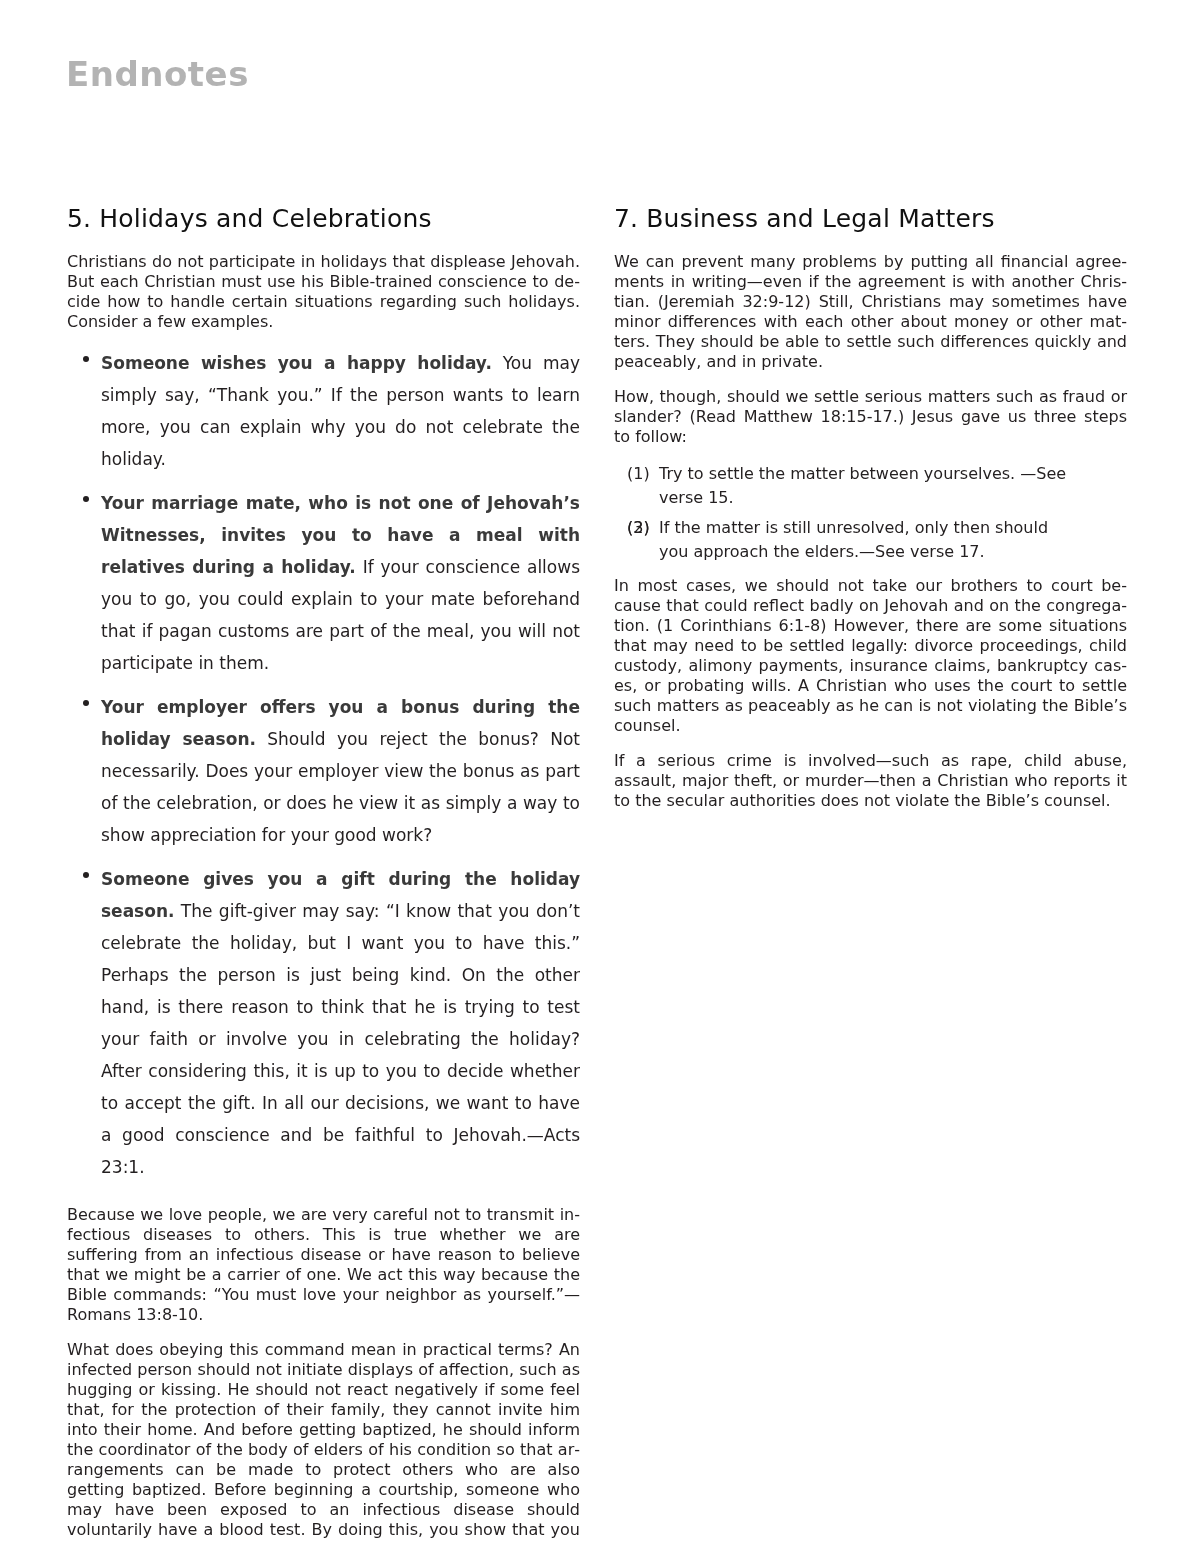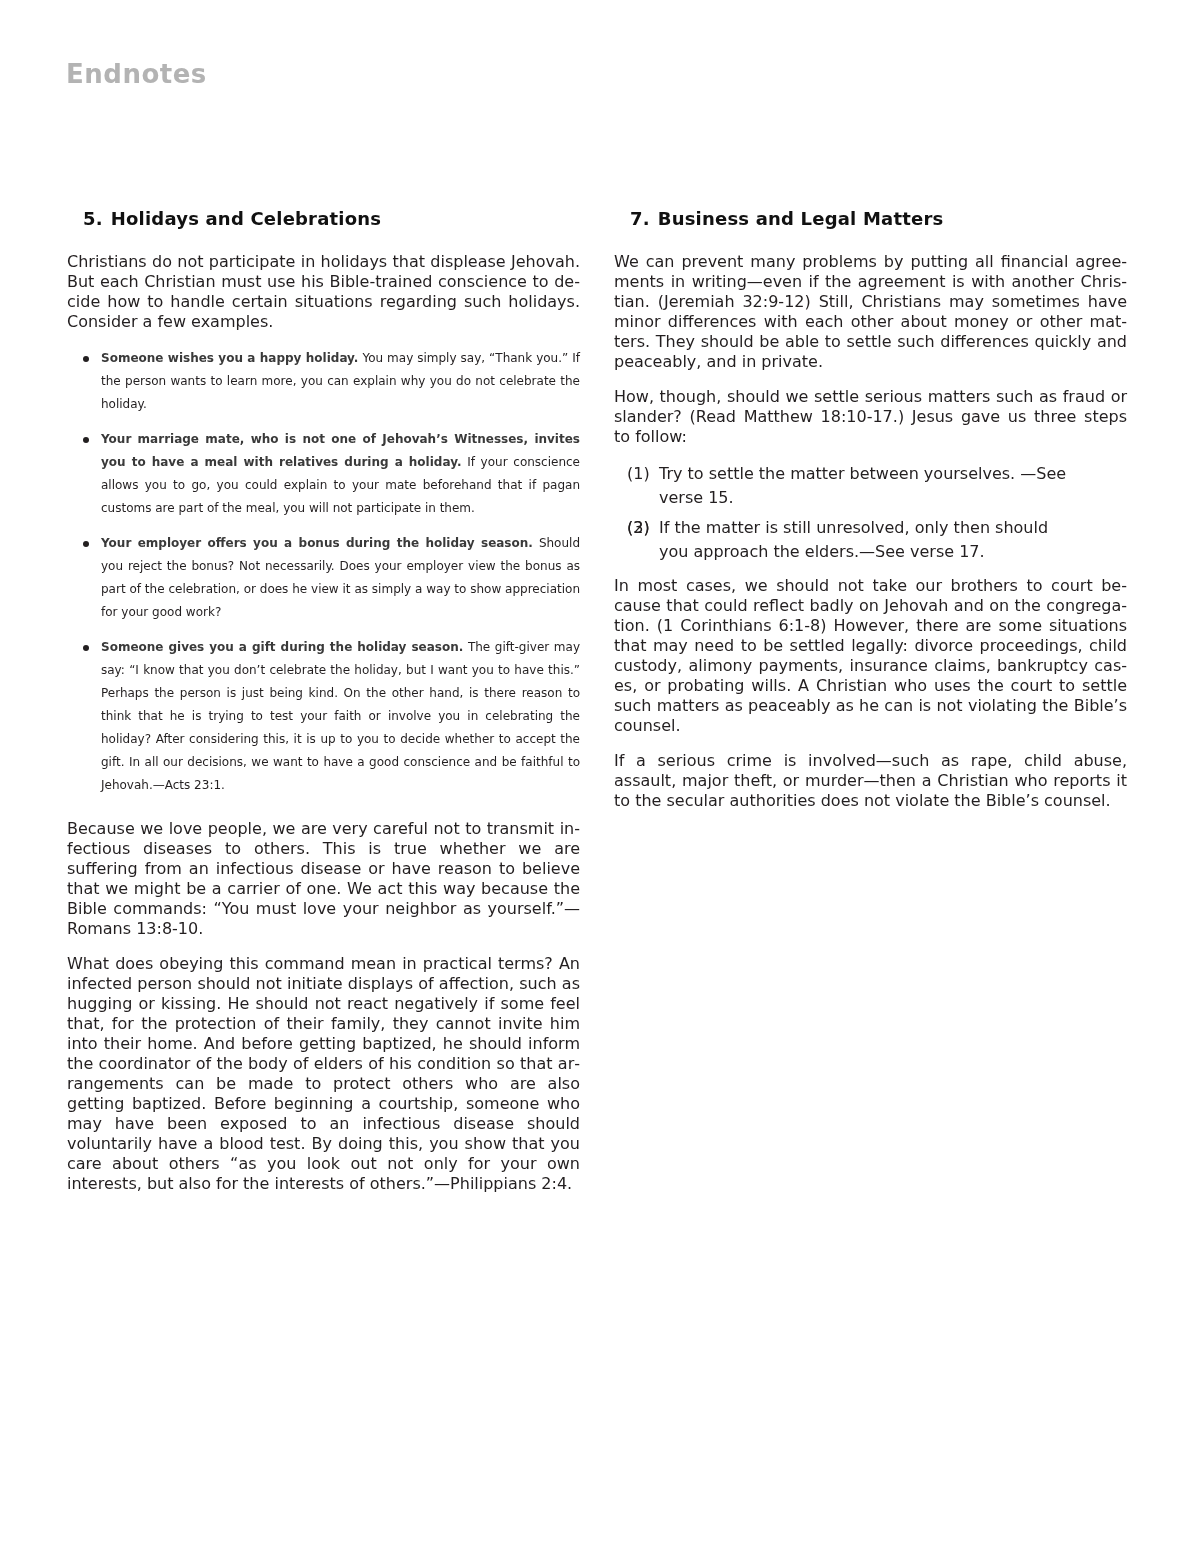--- a/index.html
+++ b/index.html
@@ -1,28 +1,28 @@
 <!DOCTYPE html>
 <html><head>
   <meta charset="utf-8">
   <style>
     html, body { margin: 0; padding: 0; background: #ffffff; }
     body { width: 1200px; height: 1543px; position: relative; overflow: hidden;
       font-family: "DejaVu Sans", "Liberation Sans", sans-serif; color: #231f20; }
-    .page-title { position: absolute; left: 66px; top: 52px; font-size: 26px; font-weight: bold;
+    .page-title { position: absolute; left: 66px; top: 52px; font-size: 34px; font-weight: bold;
       color: #b3b3b3; letter-spacing: 0.5px; margin: 0; line-height: 44px; }
     .col { position: absolute; width: 513px; }
     .col-left { left: 67px; top: 204px; }
     .col-right { left: 614px; top: 204px; }
-    .section-heading { font-size: 18px; font-weight: bold; margin: 0 0 18px 16px; line-height: 30px;
+    .section-heading { font-size: 25px; font-weight: normal; margin: 0 0 18px 0; line-height: 30px;
       color: #111; letter-spacing: 0.2px; }
     .section-heading .num { margin-right: 8px; }
     p { margin: 0 0 15px 0; font-size: 16px; line-height: 20px; text-align: justify; hyphens: manual; }
     .bullets { list-style: none; padding: 0; margin: 0 0 0 16px; }
-    .bullets li { position: relative; padding-left: 18px; font-size: 12px; line-height: 23px;
+    .bullets li { position: relative; padding-left: 18px; font-size: 17px; line-height: 32px;
       margin-bottom: 12px; text-align: justify; }
     .bullets li .dot { position: absolute; left: 0; top: 9px; width: 6px; height: 6px; border-radius: 50%; background: #231f20; }
     .bullets li b { font-weight: bold; color: #3a3a3a; }
     .steps { list-style: none; margin: 0 0 12px 13px; padding: 0; width: 440px; }
     .steps li { position: relative; padding-left: 32px; font-size: 16px; line-height: 23.7px; margin-bottom: 7px; }
     .steps li .step-num { position: absolute; left: 0; top: 0; }
     .sec6 { margin-top: 22px; }
   </style>
 </head>
 <body>
@@ -48,21 +48,21 @@
     <p>What does obeying this command mean in practical terms? An infected person should not initiate displays of affection, such as hugging or kissing. He should not react negatively if some feel that, for the protection of their family, they cannot invite him into their home. And before getting baptized, he should inform the coordinator of the body of elders of his condition so that ar­rangements can be made to protect others who are also getting baptized. Before beginning a courtship, someone who may have been exposed to an infectious disease should voluntarily have a blood test. By doing this, you show that you care about others “as you look out not only for your own interests, but also for the interests of others.”—Philippians 2:4.</p>
   </section>
 </div>
 
 <div class="col col-right">
   <section>
     <h2 class="section-heading">
       <span class="num">7.</span><span>Business and Legal Matters</span>
     </h2>
     <p>We can prevent many problems by putting all financial agree­ments in writing—even if the agreement is with another Chris­tian. (Jeremiah 32:9-12) Still, Christians may sometimes have minor differences with each other about money or other mat­ters. They should be able to settle such differences quickly and peaceably, and in private.</p>
-    <p>How, though, should we settle serious matters such as fraud or slander? (Read Matthew 18:10-17.) Jesus gave us three steps to follow:</p>
+    <p>How, though, should we settle serious matters such as fraud or slander? (Read Matthew 18:15-17.) Jesus gave us three steps to follow:</p>
     <ol class="steps">
       <li><span class="step-num">(1)</span><span>Try to settle the matter between yourselves. —See verse 15.</span></li>
       <li><span class="step-num">(2)</span></li>
       <li><span class="step-num">(3)</span><span>If the matter is still unresolved, only then should you approach the elders.—See verse 17.</span></li>
     </ol>
     <p>In most cases, we should not take our brothers to court be­cause that could reflect badly on Jehovah and on the congrega­tion. (1 Corinthians 6:1-8) However, there are some situations that may need to be settled legally: divorce proceedings, child custody, alimony payments, insurance claims, bankruptcy cas­es, or probating wills. A Christian who uses the court to settle such matters as peaceably as he can is not violating the Bible’s counsel.</p>
     <p>If a serious crime is involved—such as rape, child abuse, assault, major theft, or murder—then a Christian who reports it to the secular authorities does not violate the Bible’s counsel.</p>
   </section>
 </div>
 

